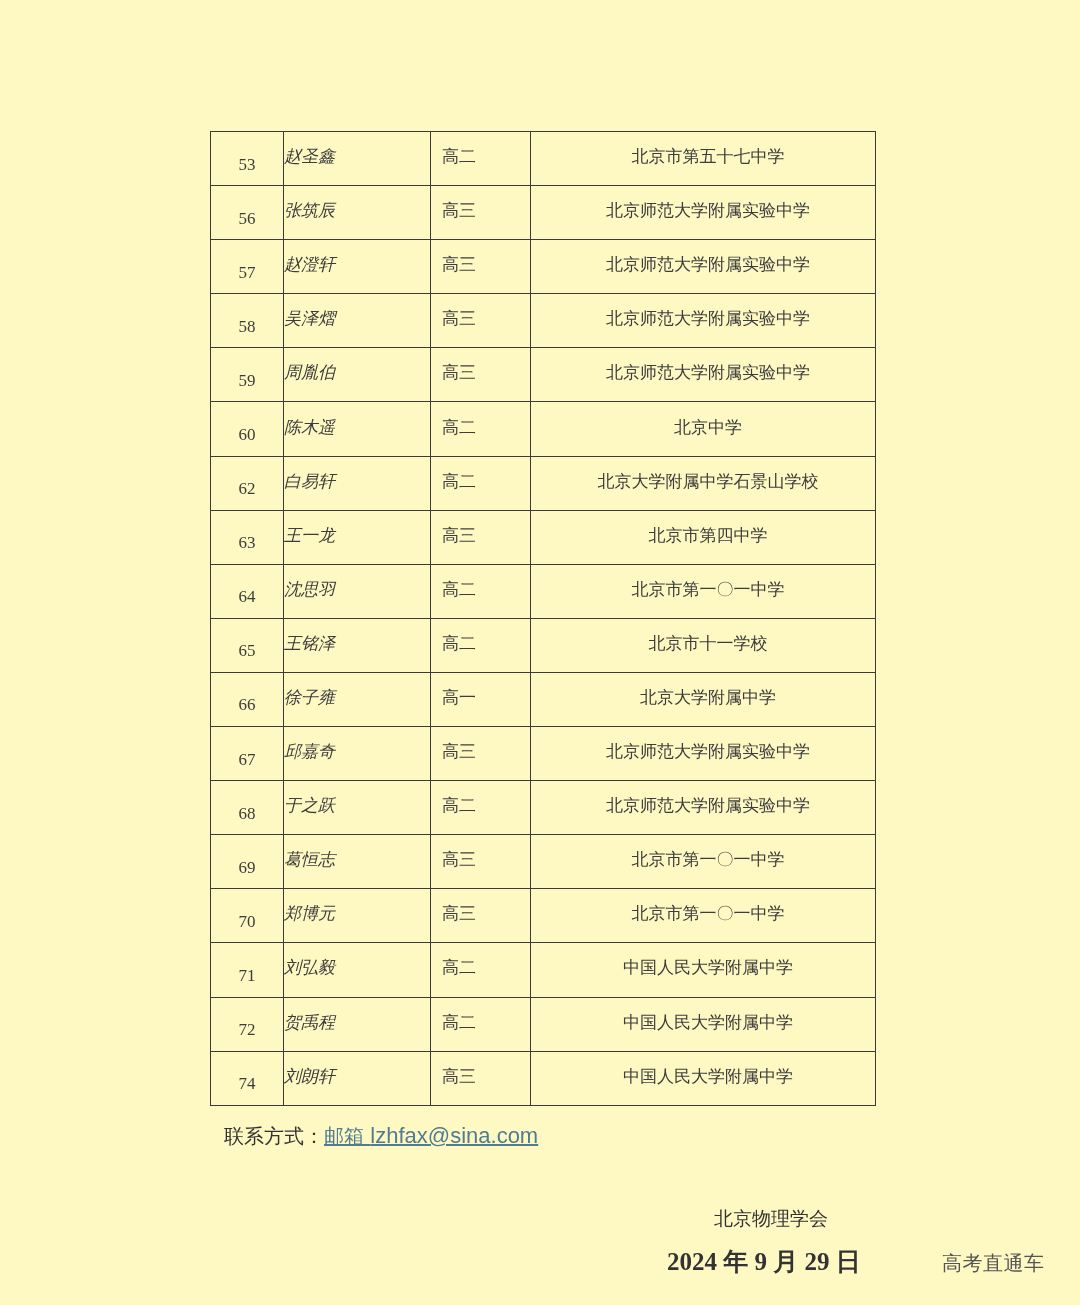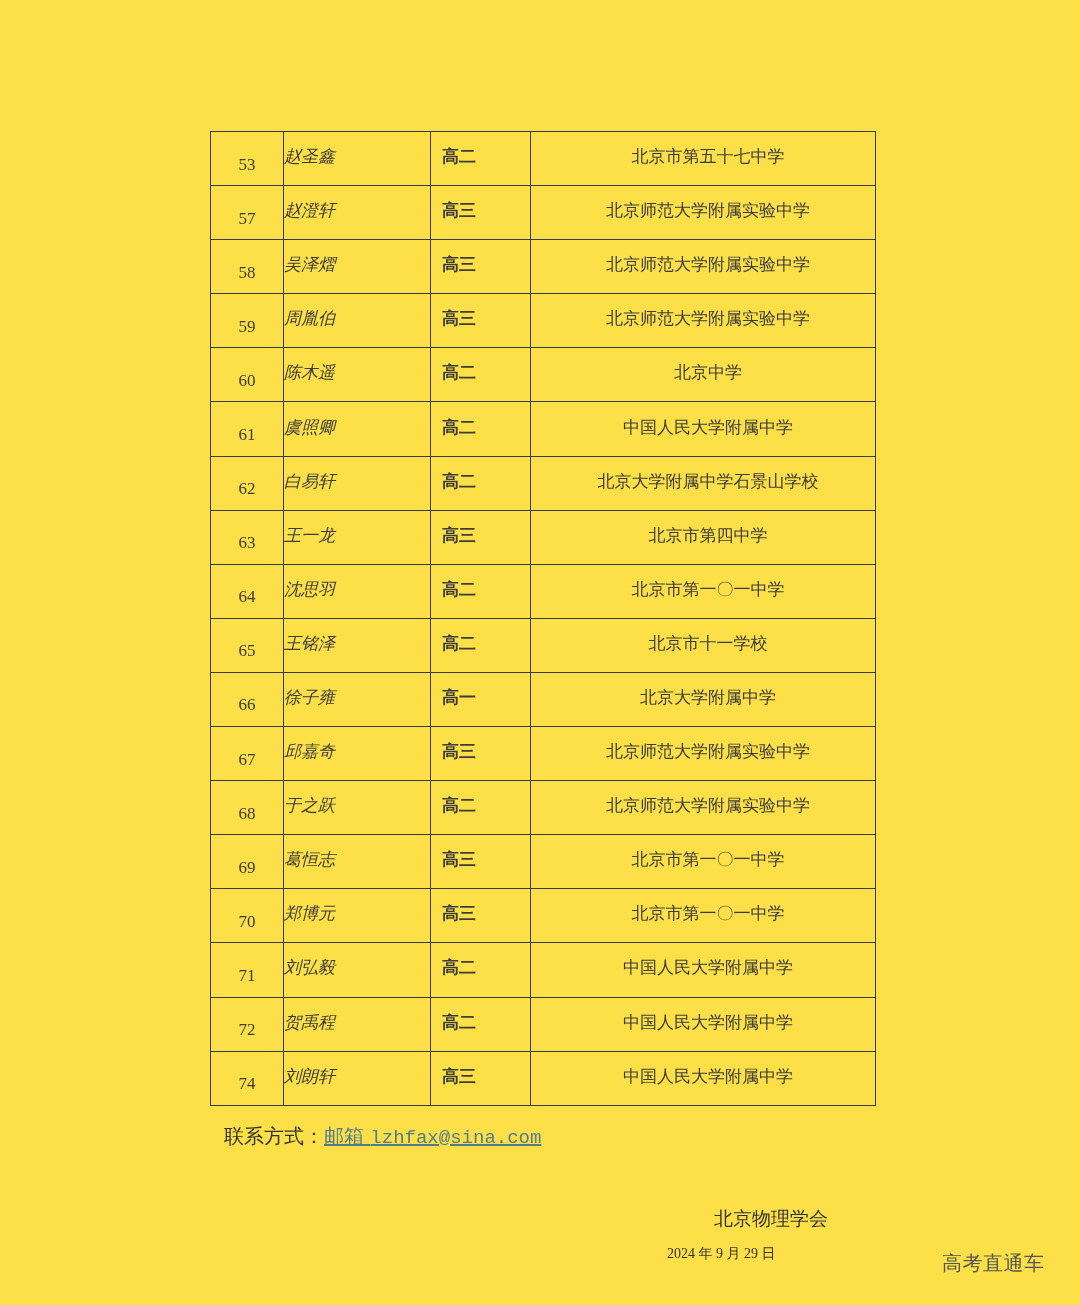--- a/index.html
+++ b/index.html
@@ -1,64 +1,70 @@
 <!DOCTYPE html>
 <html><head>
   <meta charset="utf-8">
   <style>
     html, body { margin: 0; padding: 0; background: #ffffff; }
     body {
       width: 1080px; height: 1305px; position: relative; overflow: hidden;
       font-family: "DejaVu Serif", "Liberation Serif", serif;
       color: #333333;
     }
-    .page { position: absolute; left: 0; top: 0; width: 1080px; height: 1305px; background: #fde047; }
+    .page { position: absolute; left: 0; top: 0; width: 1080px; height: 1305px; background: #fef9c3; }
     table.roster {
       position: absolute; left: 210px; top: 131px;
       width: 666px; border-collapse: collapse; table-layout: fixed;
     }
     table.roster td {
       border: 1.5px solid #3a3a3a;
       height: 41.1px; padding: 0;
       font-size: 17px; color: #3c3c3c;
       vertical-align: middle;
       white-space: nowrap; overflow: hidden;
     }
     td.c-no { width: 72px; text-align: center; font-family: "Liberation Serif", serif; font-size: 18px; padding-top: 12px !important; }
     td.c-name { width: 146px; text-align: left; padding-bottom: 4px !important; font-style: italic; }
-    td.c-grade { width: 88px; text-align: left; padding-left: 11px !important; padding-bottom: 4px !important; font-weight: bold; }
+    td.c-grade { width: 88px; text-align: left; padding-left: 11px !important; padding-bottom: 4px !important; }
     td.c-school { text-align: center; padding-left: 10px !important; padding-bottom: 4px !important; }
     .contact {
       position: absolute; left: 224px; top: 1123px;
       font-size: 20px; color: #333;
     }
     .contact a {
       color: #4f7c93; text-decoration: underline; text-decoration-color: #4f7c93;
     }
-    .contact .email { font-family: Liberation Mono, monospace; font-size: 19px; margin-top: 36px; }
+    .contact .email { font-family: Liberation Sans, sans-serif; font-size: 22px; margin-top: 36px; }
     .org { position: absolute; left: 714px; top: 1206px; font-size: 19px; color: #333; }
-    .date { position: absolute; left: 667px; top: 1245px; font-size: 14px; color: #333; font-family: "Liberation Serif", "DejaVu Serif", serif; }
+    .date { position: absolute; left: 667px; top: 1245px; font-size: 25px; color: #333; font-family: "Liberation Serif", "DejaVu Serif", serif; font-weight: bold; }
     .watermark {
       position: absolute; left: 942px; top: 1250px;
       font-family: Liberation Mono, monospace;
       font-size: 20px; color: #555555; letter-spacing: 0.5px;
     }
   </style>
 </head>
 <body>
 
 <div class="page">
 
   <table class="roster">
     <tbody id="roster-body">
         <tr>
           <td class="c-no">53</td>
           <td class="c-name">赵圣鑫</td>
           <td class="c-grade">高二</td>
           <td class="c-school">北京市第五十七中学</td>
+        </tr>
+        <tr>
+          <td class="c-no">56</td>
+          <td class="c-name">张筑辰</td>
+          <td class="c-grade">高三</td>
+          <td class="c-school">北京师范大学附属实验中学</td>
         </tr>
         <tr>
           <td class="c-no">57</td>
           <td class="c-name">赵澄轩</td>
           <td class="c-grade">高三</td>
           <td class="c-school">北京师范大学附属实验中学</td>
         </tr>
         <tr>
           <td class="c-no">58</td>
           <td class="c-name">吴泽熠</td>
@@ -69,26 +75,20 @@
           <td class="c-no">59</td>
           <td class="c-name">周胤伯</td>
           <td class="c-grade">高三</td>
           <td class="c-school">北京师范大学附属实验中学</td>
         </tr>
         <tr>
           <td class="c-no">60</td>
           <td class="c-name">陈木遥</td>
           <td class="c-grade">高二</td>
           <td class="c-school">北京中学</td>
-        </tr>
-        <tr>
-          <td class="c-no">61</td>
-          <td class="c-name">虞照卿</td>
-          <td class="c-grade">高二</td>
-          <td class="c-school">中国人民大学附属中学</td>
         </tr>
         <tr>
           <td class="c-no">62</td>
           <td class="c-name">白易轩</td>
           <td class="c-grade">高二</td>
           <td class="c-school">北京大学附属中学石景山学校</td>
         </tr>
         <tr>
           <td class="c-no">63</td>
           <td class="c-name">王一龙</td>

